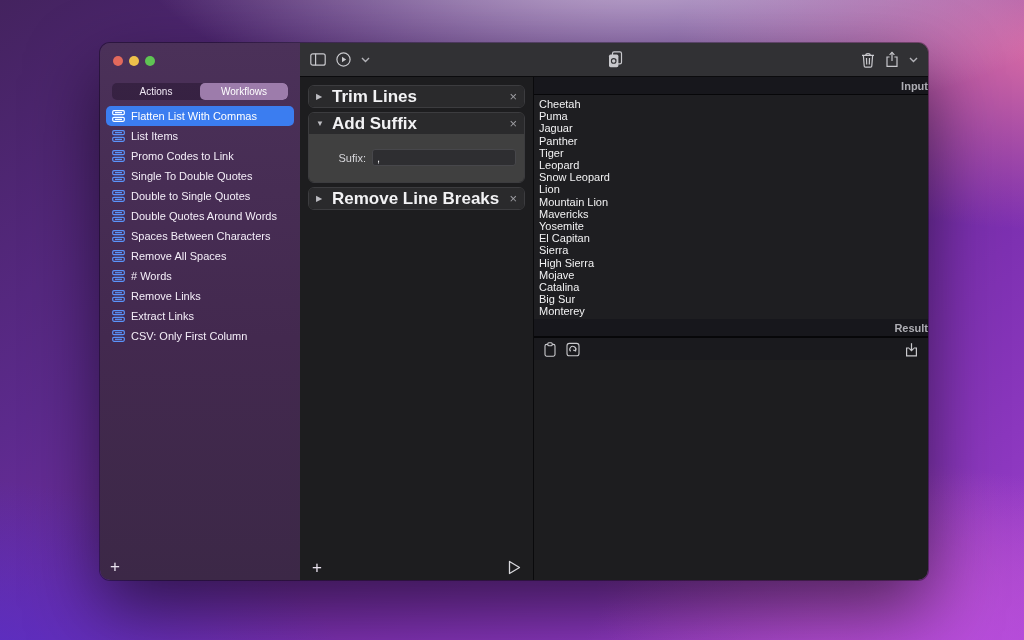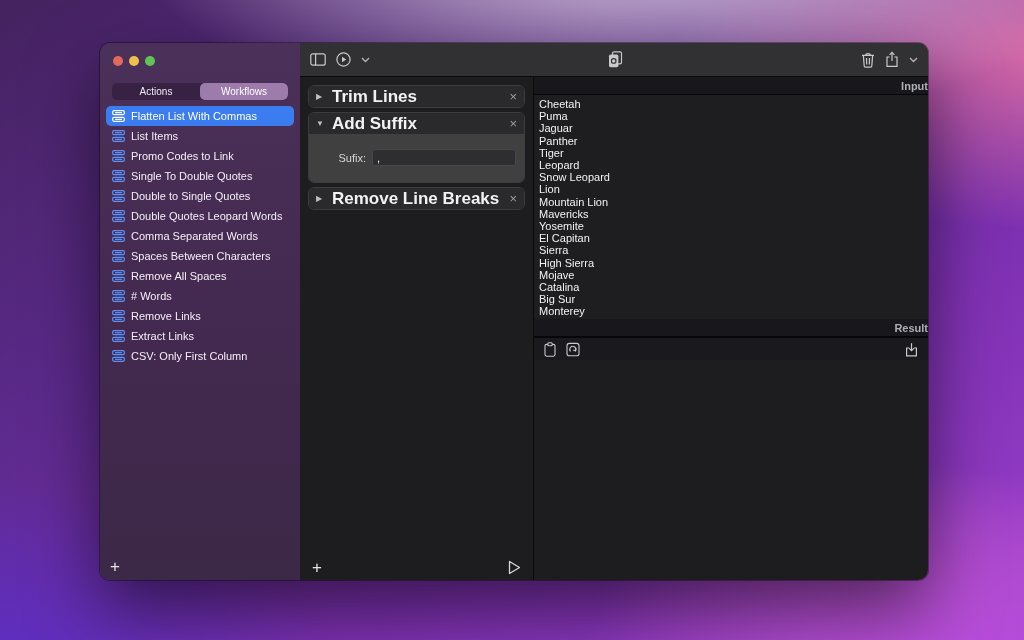--- a/index.html
+++ b/index.html
@@ -173,30 +173,21 @@
             </svg>
             <span class="lbl">Double to Single Quotes</span>
           </div>
           <div class="side-item">
             <svg class="wf-icon" width="13" height="12" viewBox="0 0 13 12" fill="none" stroke="#5a93fa" stroke-width="1.2">
               <rect x="0.7" y="0.7" width="11.6" height="4" rx="1.2"></rect>
               <rect x="0.7" y="7.3" width="11.6" height="4" rx="1.2"></rect>
               <line x1="3" y1="2.7" x2="10" y2="2.7"></line>
               <line x1="3" y1="9.3" x2="10" y2="9.3"></line>
             </svg>
-            <span class="lbl">Double Quotes Leopard Words</span>
-          </div>
-          <div class="side-item">
-            <svg class="wf-icon" width="13" height="12" viewBox="0 0 13 12" fill="none" stroke="#5a93fa" stroke-width="1.2">
-              <rect x="0.7" y="0.7" width="11.6" height="4" rx="1.2"></rect>
-              <rect x="0.7" y="7.3" width="11.6" height="4" rx="1.2"></rect>
-              <line x1="3" y1="2.7" x2="10" y2="2.7"></line>
-              <line x1="3" y1="9.3" x2="10" y2="9.3"></line>
-            </svg>
-            <span class="lbl">Comma Separated Words</span>
+            <span class="lbl">Double Quotes Around Words</span>
           </div>
           <div class="side-item">
             <svg class="wf-icon" width="13" height="12" viewBox="0 0 13 12" fill="none" stroke="#5a93fa" stroke-width="1.2">
               <rect x="0.7" y="0.7" width="11.6" height="4" rx="1.2"></rect>
               <rect x="0.7" y="7.3" width="11.6" height="4" rx="1.2"></rect>
               <line x1="3" y1="2.7" x2="10" y2="2.7"></line>
               <line x1="3" y1="9.3" x2="10" y2="9.3"></line>
             </svg>
             <span class="lbl">Spaces Between Characters</span>
           </div>

